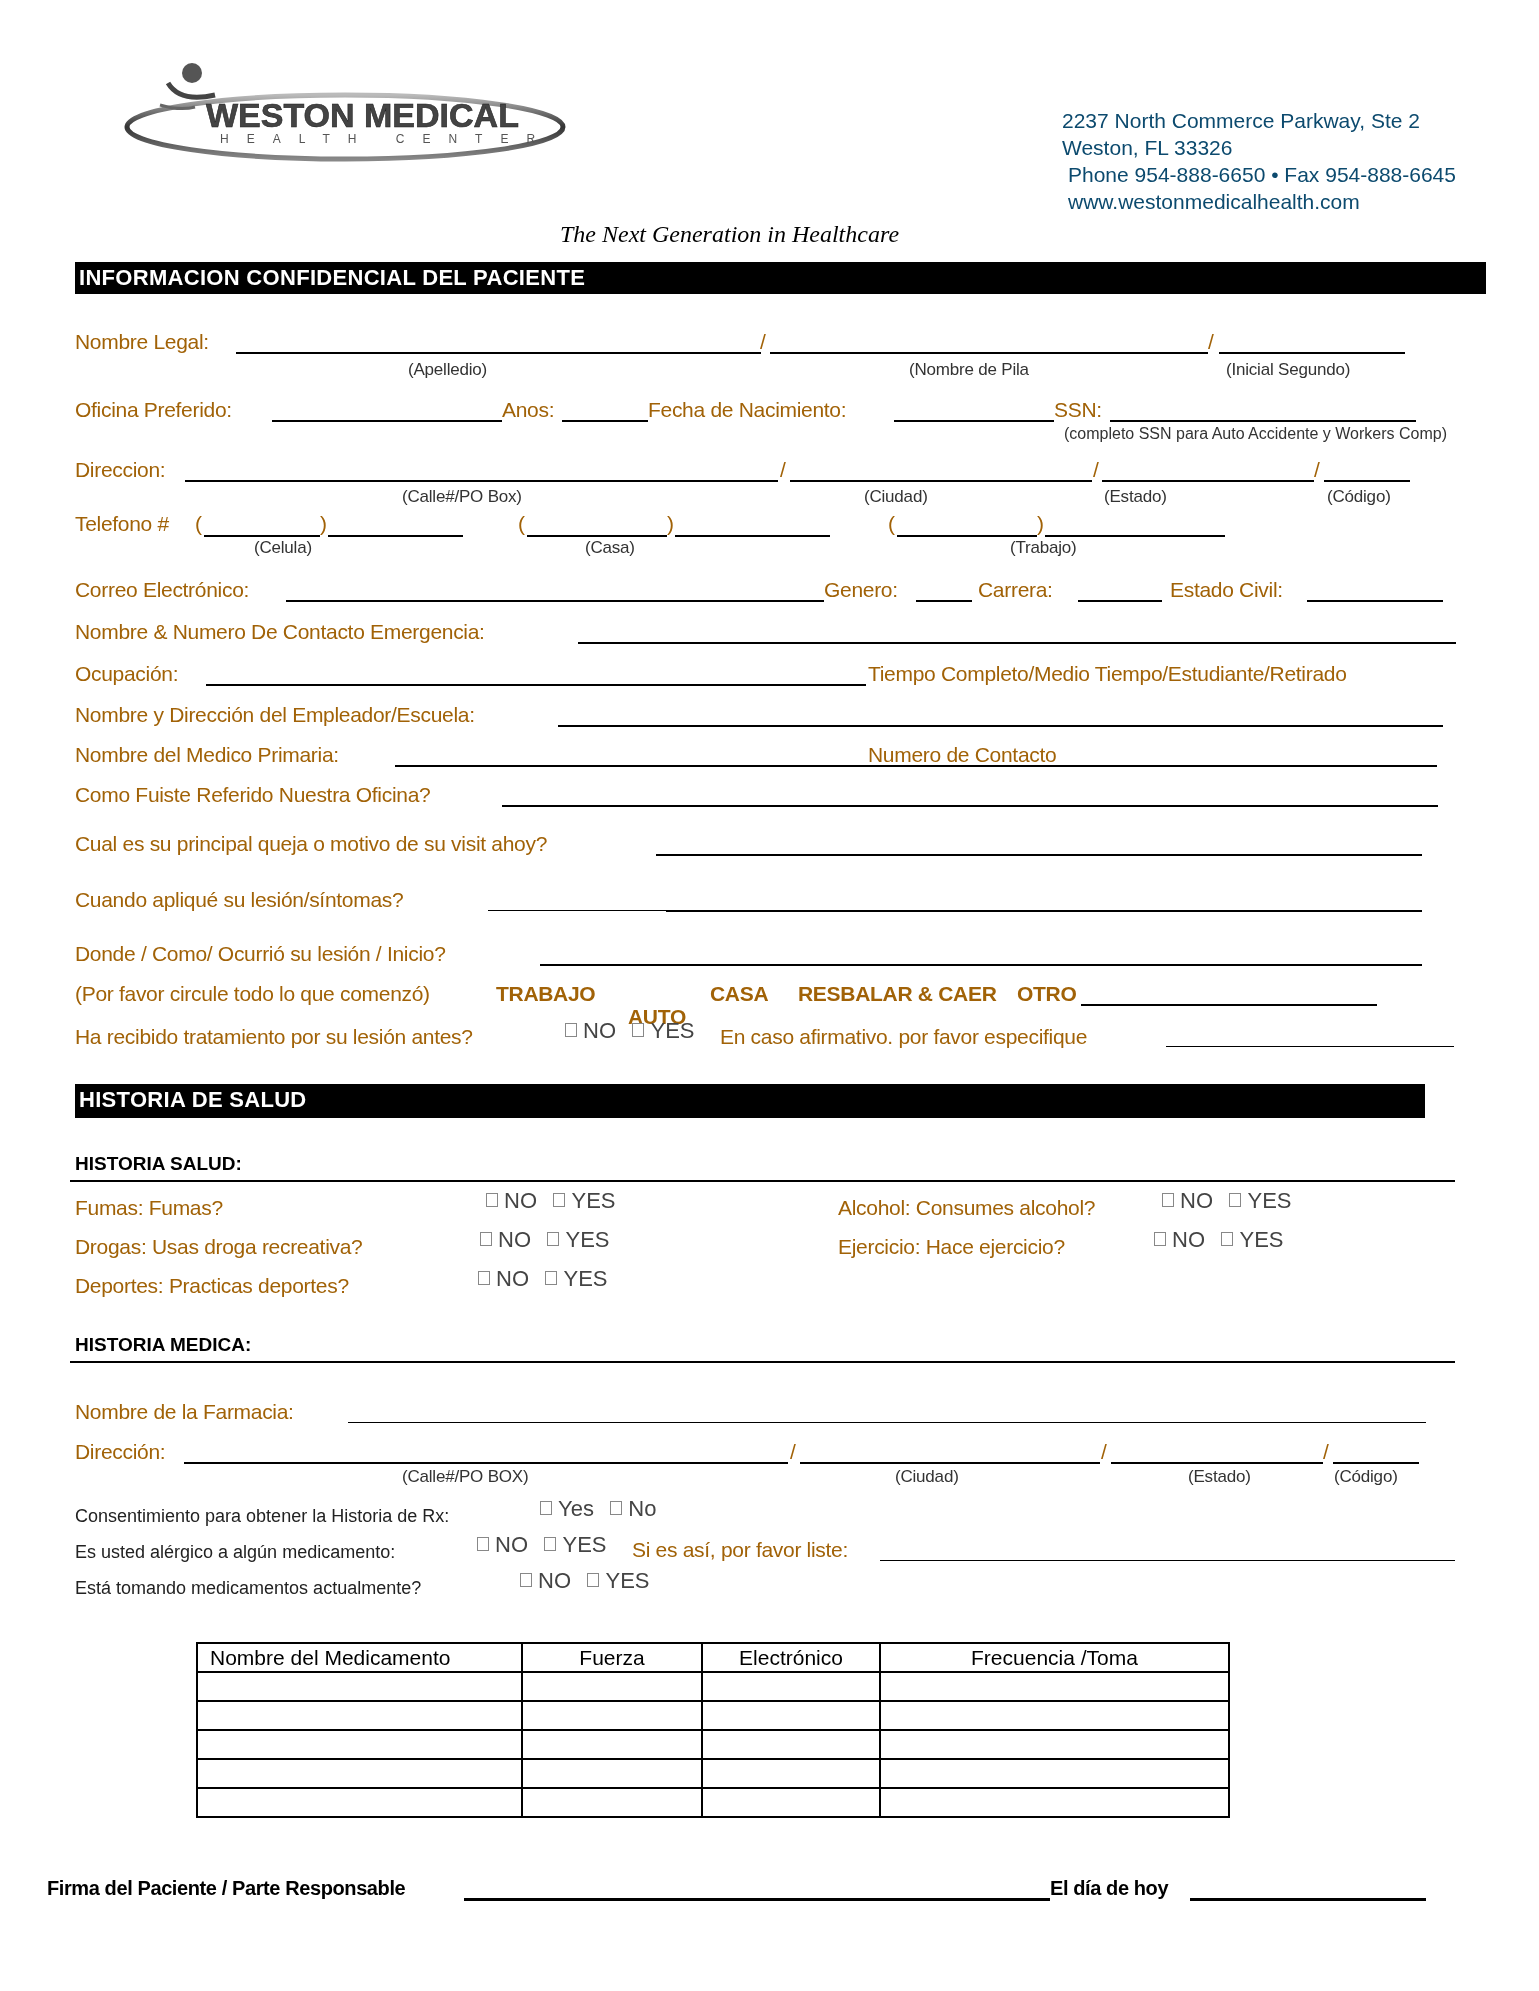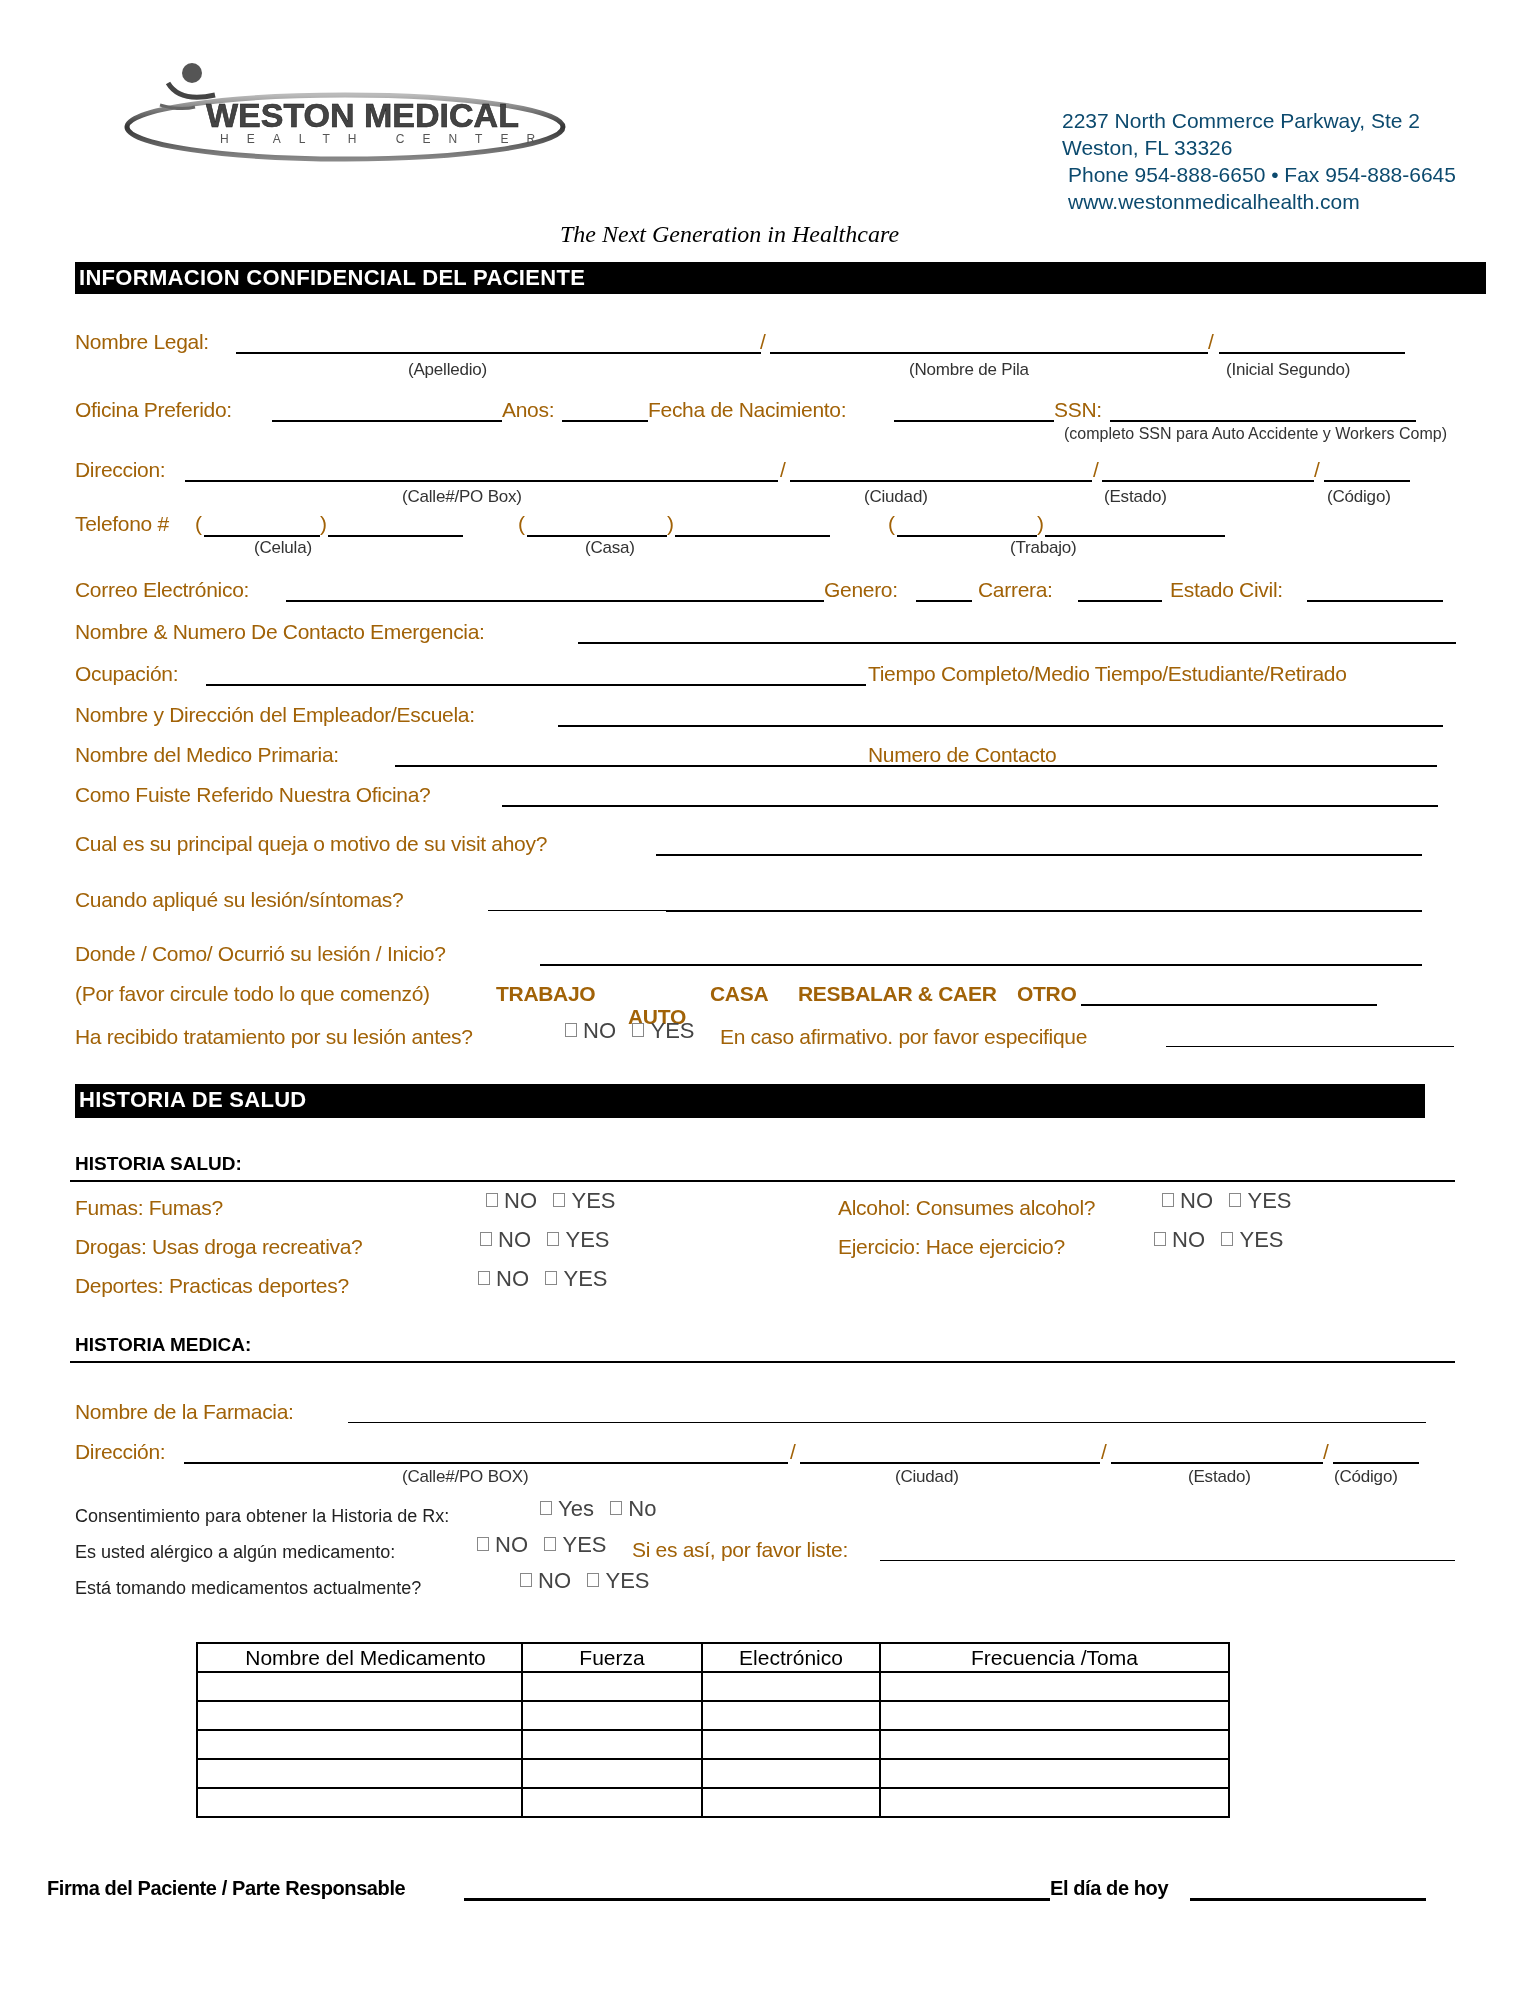--- a/index.html
+++ b/index.html
@@ -13,21 +13,21 @@
   .line.thin { border-bottom-width: 1.4px; }
   .bar { position: absolute; background: #000; color: #fff; font-weight: bold; font-size: 22px; padding-left: 4px; line-height: 32px; letter-spacing: 0.3px; }
   .subhead { font-weight: bold; font-size: 19px; }
   .chk { display: inline-block; width: 12px; height: 14px; border: 1px solid #888; margin-right: 6px; vertical-align: 1px; }
   .opt { font-size: 22px; color: #444; margin-right: 12px; }
   .opt-group { position: absolute; white-space: nowrap; }
   .bold { font-weight: bold; }
   table.meds { position: absolute; left: 196px; top: 1642px; width: 1034px; border-collapse: collapse; }
   table.meds th, table.meds td { border: 2px solid #000; height: 29px; font-weight: normal; font-size: 21px; }
   table.meds th { text-align: center; }
-  table.meds th:first-child { text-align: center; padding-left: 12px; }
+  table.meds th:first-child { text-align: left; padding-left: 12px; }
   .logo { position: absolute; left: 120px; top: 55px; width: 450px; height: 120px; }
   .contact { position: absolute; left: 1062px; top: 92px; font-size: 21px; line-height: 27px; color: #0c4a6e; margin-top: 15px; }
   .tagline { position: absolute; left: 560px; top: 221px; font-family: "Liberation Serif", serif; font-style: italic; font-size: 24px; }
 </style>
 </head>
 <body>
 
 <div class="logo">
   <svg width="450" height="120" viewBox="0 0 450 120">
     <defs>

